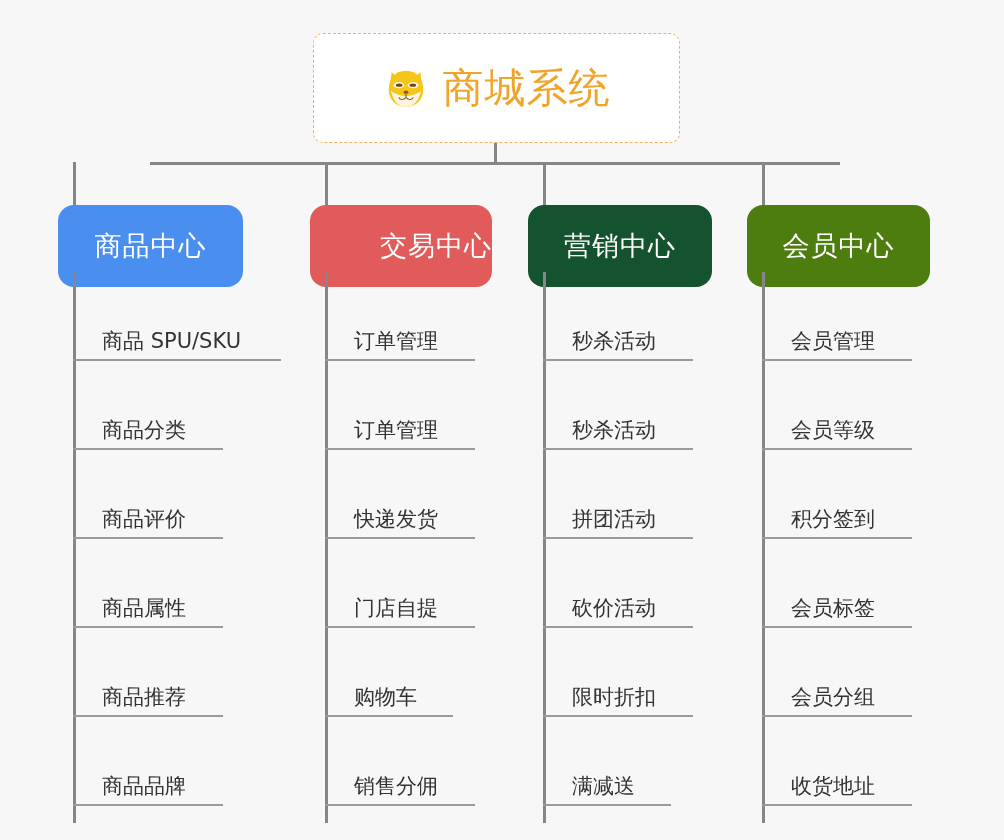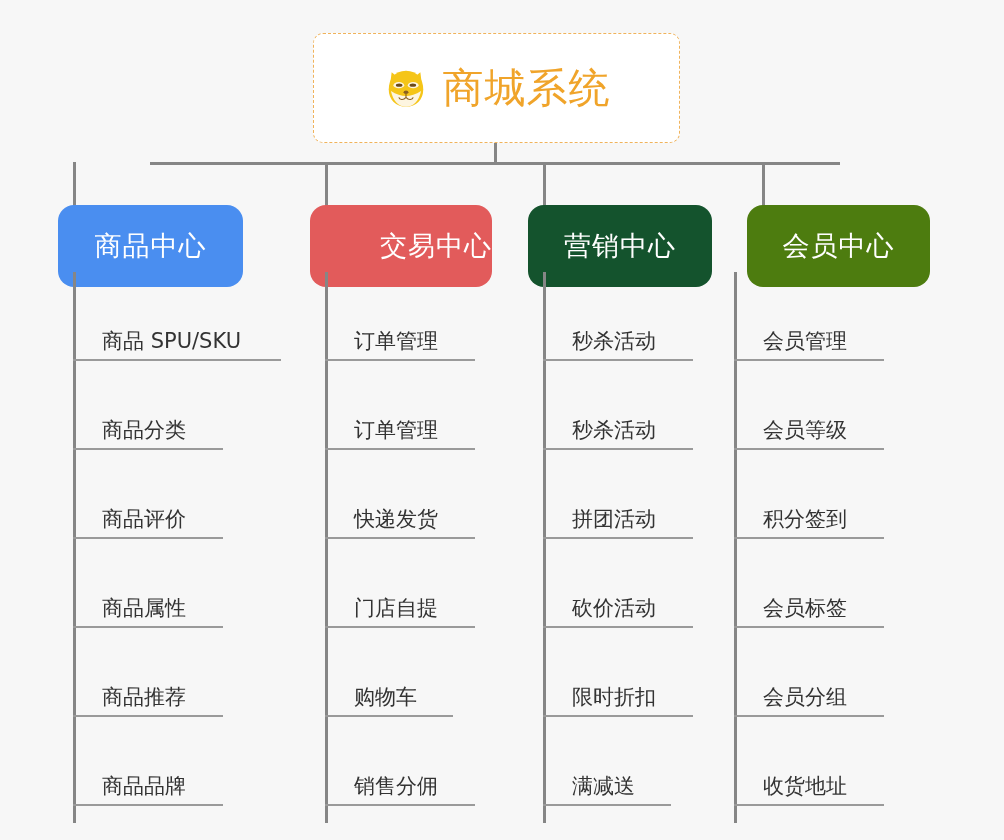--- a/index.html
+++ b/index.html
@@ -254,21 +254,21 @@
         </div>
         <div class="leaf-item">
           <span class="leaf-label">满减送</span>
           <div class="leaf-underline" style="width: 128px;"></div>
         </div>
       </div>
       <div class="conn conn-drop" style="left: 762px;"></div>
       <div class="cat-box" style="left: 747px; width: 183px; background: #4d7c0f;">
         <span>会员中心</span>
       </div>
-      <div class="leaf-col" style="left: 734px;">
+      <div class="leaf-col" style="left: 762px;">
         <div class="leaf-spine" style="height: 551px;"></div>
         <div class="leaf-item">
           <span class="leaf-label">会员管理</span>
           <div class="leaf-underline" style="width: 150px;"></div>
         </div>
         <div class="leaf-item">
           <span class="leaf-label">会员等级</span>
           <div class="leaf-underline" style="width: 150px;"></div>
         </div>
         <div class="leaf-item">

